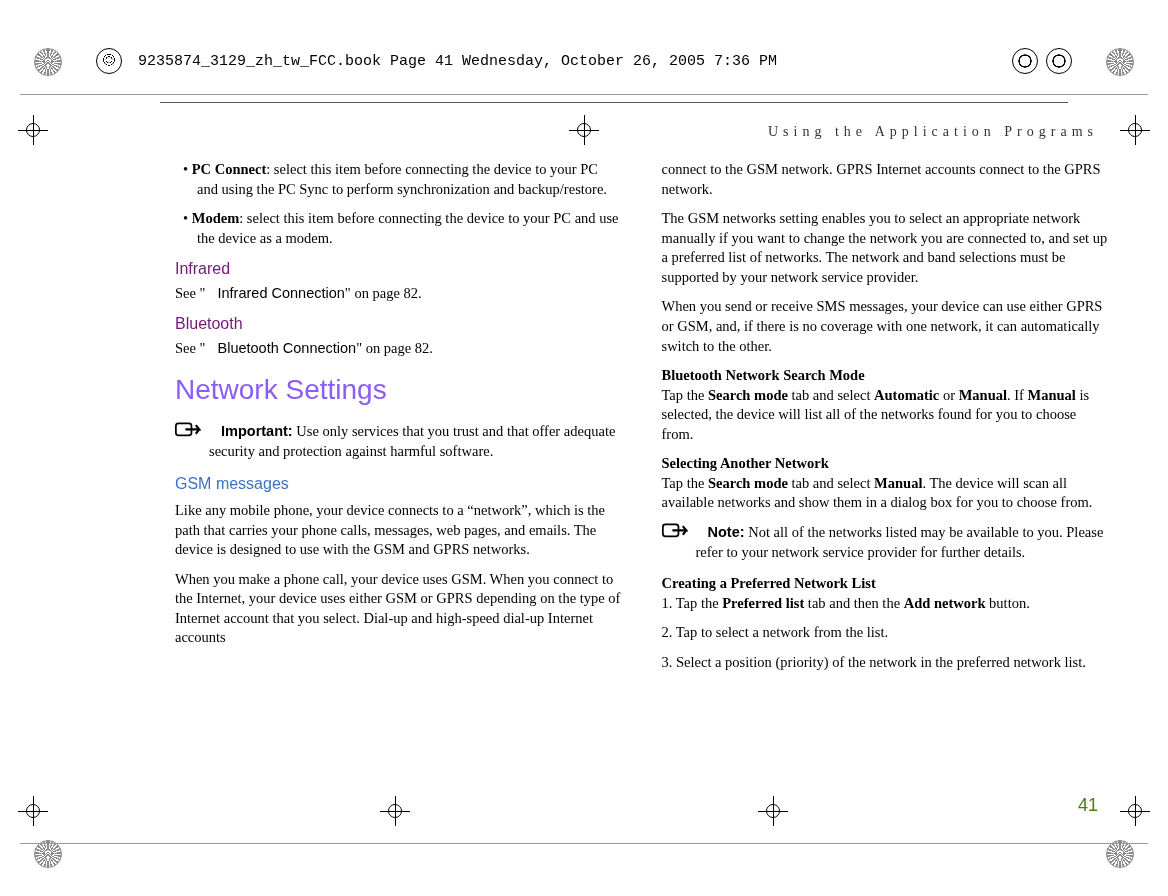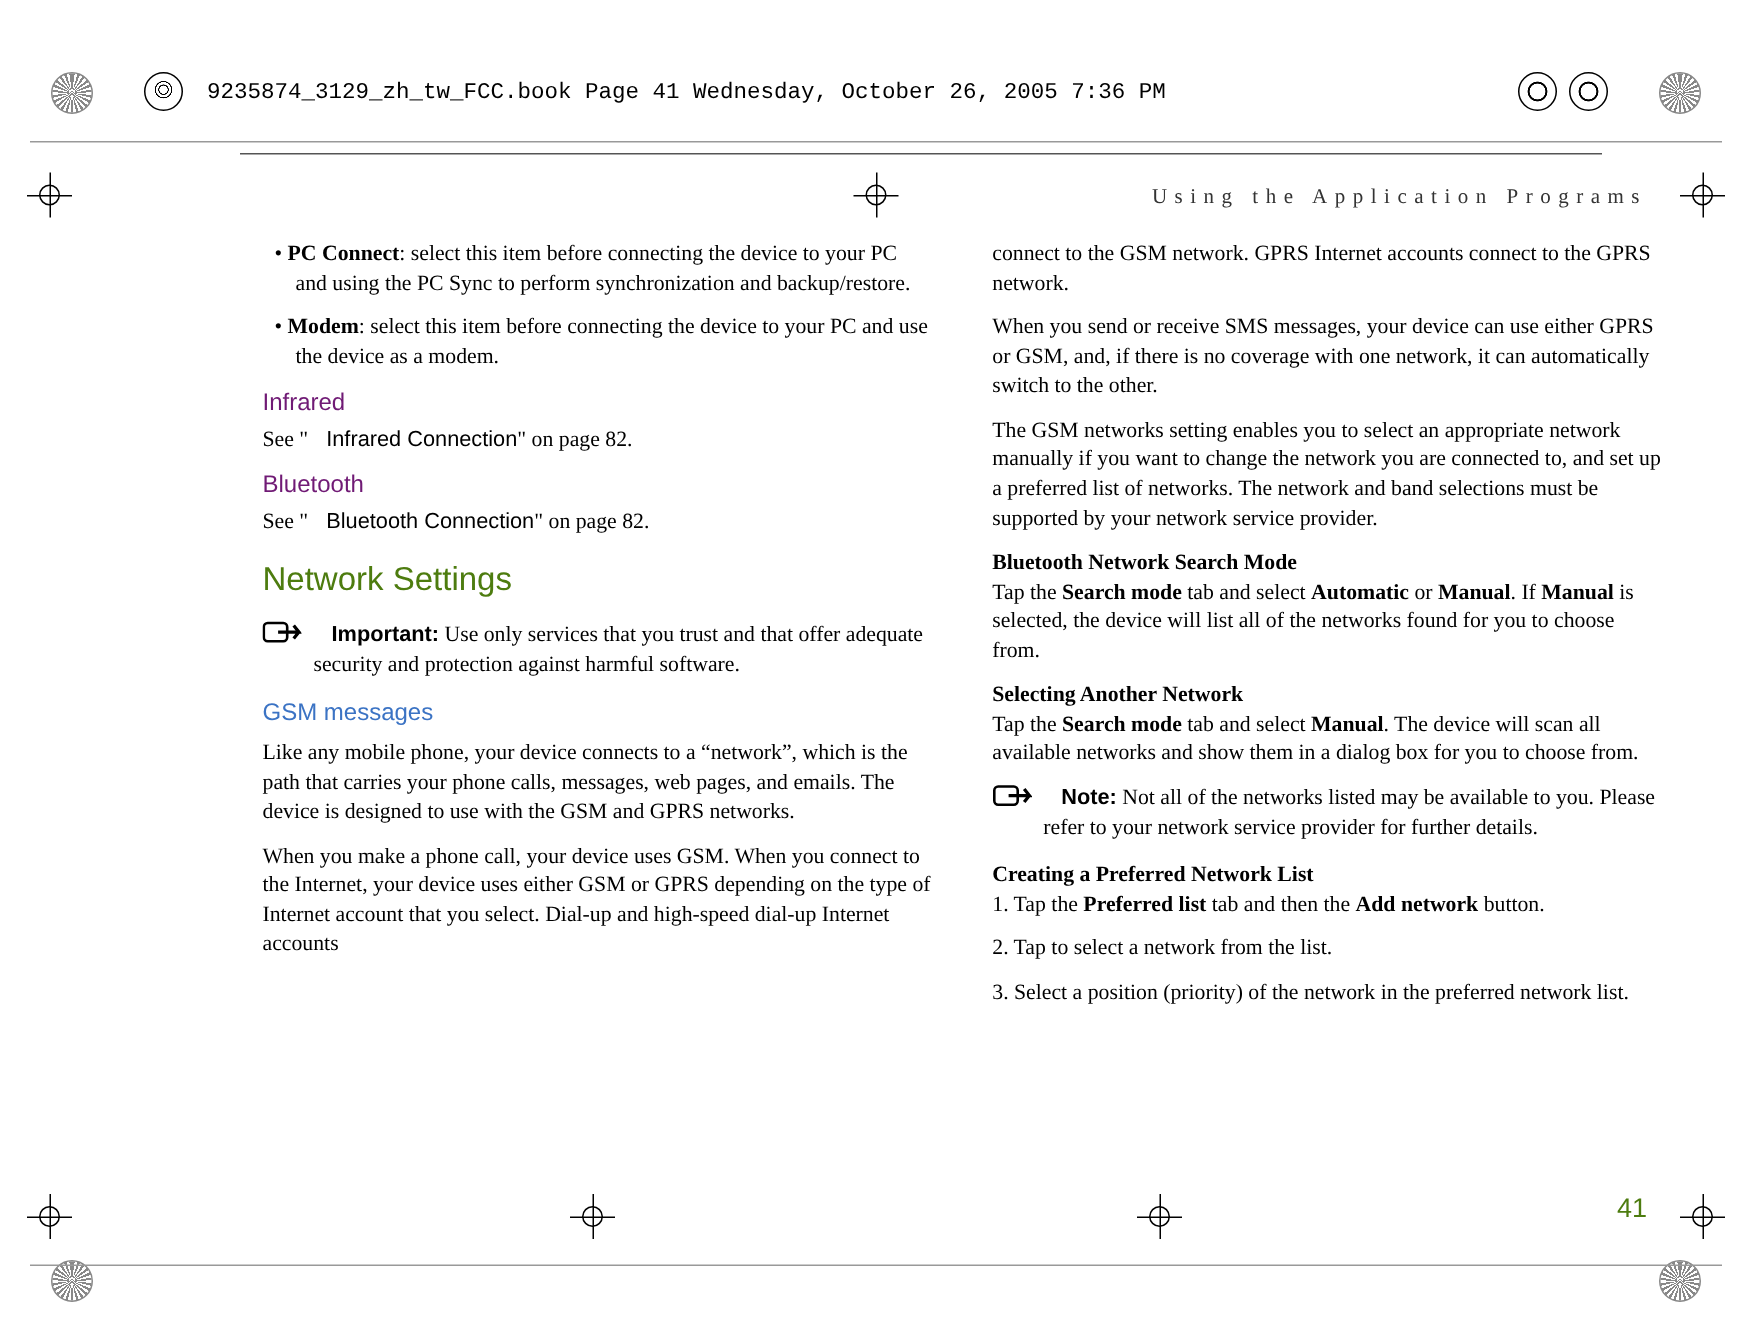--- a/index.html
+++ b/index.html
@@ -72,21 +72,21 @@
       letter-spacing: 5px; font-size: 14px; color: #333;
     }
     .page-area {
       position: absolute; top: 160px; left: 175px; right: 60px; bottom: 100px;
       display: flex; gap: 40px;
     }
     .col { flex: 1; font-size: 14.5px; line-height: 1.35; color: #000; }
     .col p { margin-bottom: 10px; }
     .bullet { padding-left: 22px; text-indent: -14px; margin-bottom: 2px; }
     .h2-blue { color: #701a75; font-family: Arial, sans-serif; font-size: 16px; margin-top: 10px; margin-bottom: 4px; font-weight: 400; }
-    .h1-blue { color: #4d7c0f; font-family: Arial, sans-serif; font-size: 22px; margin-top: 12px; margin-bottom: 14px; font-weight: 400; }
+    .h1-blue { color: #8b5cf6; font-family: Arial, sans-serif; font-size: 28px; margin-top: 12px; margin-bottom: 14px; font-weight: 400; }
     .sub-blue { color: #3b73c4; font-family: Arial, sans-serif; font-size: 16px; margin-top: 8px; margin-bottom: 6px; font-weight: 400;}
     .sans-ref { font-family: Arial, sans-serif; padding-left: 12px; }
     .bold { font-weight: bold; }
     .note-box { padding-left: 34px; position: relative; margin: 10px 0 12px 0; }
     .note-icon {
       position: absolute; left: 0; top: 0; width: 26px; height: 20px;
     }
     .note-icon svg { width: 26px; height: 20px; }
     .subhead-serif { font-weight: bold; margin-top: 6px; }
     .num-item { padding-left: 16px; text-indent: -16px; margin-bottom: 8px; }
@@ -163,22 +163,22 @@
       <span class="bold sans-ref">Important:</span><span> Use only services that you trust and that offer adequate security and protection against harmful software.</span>
     </div>
 
     <div class="sub-blue">GSM messages</div>
     <p>Like any mobile phone, your device connects to a “network”, which is the path that carries your phone calls, messages, web pages, and emails. The device is designed to use with the GSM and GPRS networks.</p>
     <p>When you make a phone call, your device uses GSM. When you connect to the Internet, your device uses either GSM or GPRS depending on the type of Internet account that you select. Dial-up and high-speed dial-up Internet accounts</p>
   </div>
 
   <div class="col">
     <p>connect to the GSM network. GPRS Internet accounts connect to the GPRS network.</p>
+    <p>The GSM networks setting enables you to select an appropriate network manually if you want to change the network you are connected to, and set up a preferred list of networks. The network and band selections must be supported by your network service provider.</p>
     <p>When you send or receive SMS messages, your device can use either GPRS or GSM, and, if there is no coverage with one network, it can automatically switch to the other.</p>
-    <p>The GSM networks setting enables you to select an appropriate network manually if you want to change the network you are connected to, and set up a preferred list of networks. The network and band selections must be supported by your network service provider.</p>
 
     <div class="subhead-serif">Bluetooth Network Search Mode</div>
     <p><span>Tap the </span><span class="bold">Search mode</span><span> tab and select </span><span class="bold">Automatic</span><span> or </span><span class="bold">Manual</span><span>. If </span><span class="bold">Manual</span><span> is selected, the device will list all of the networks found for you to choose from.</span></p>
 
     <div class="subhead-serif">Selecting Another Network</div>
     <p><span>Tap the </span><span class="bold">Search mode</span><span> tab and select </span><span class="bold">Manual</span><span>. The device will scan all available networks and show them in a dialog box for you to choose from.</span></p>
 
     <div class="note-box">
       <div class="note-icon">
         <svg viewBox="0 0 30 22">

